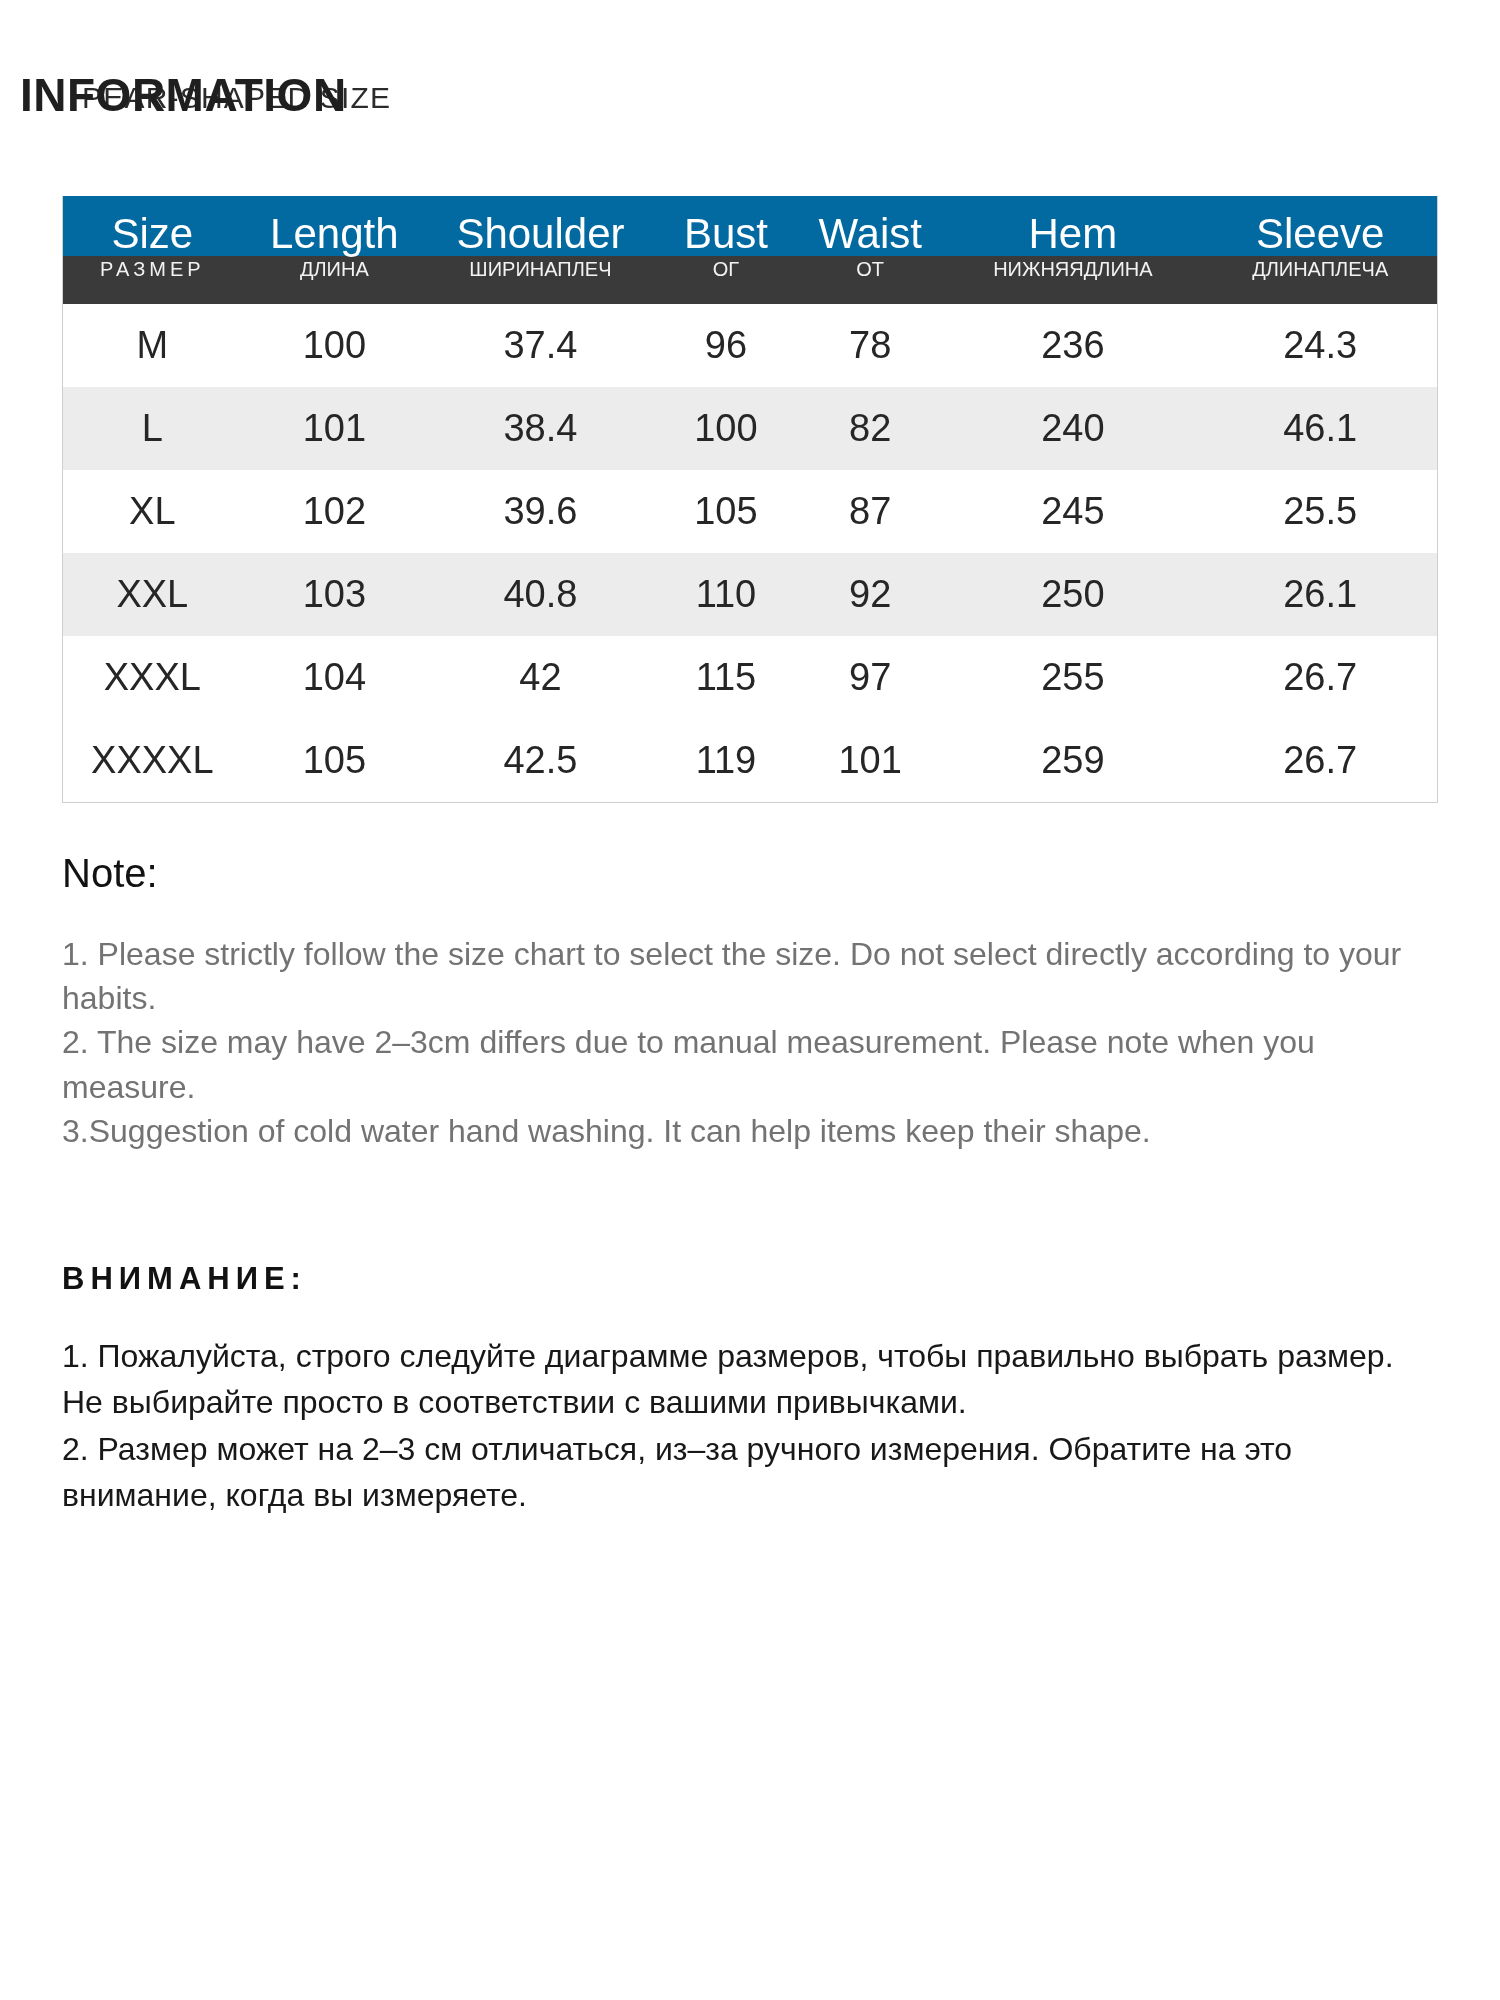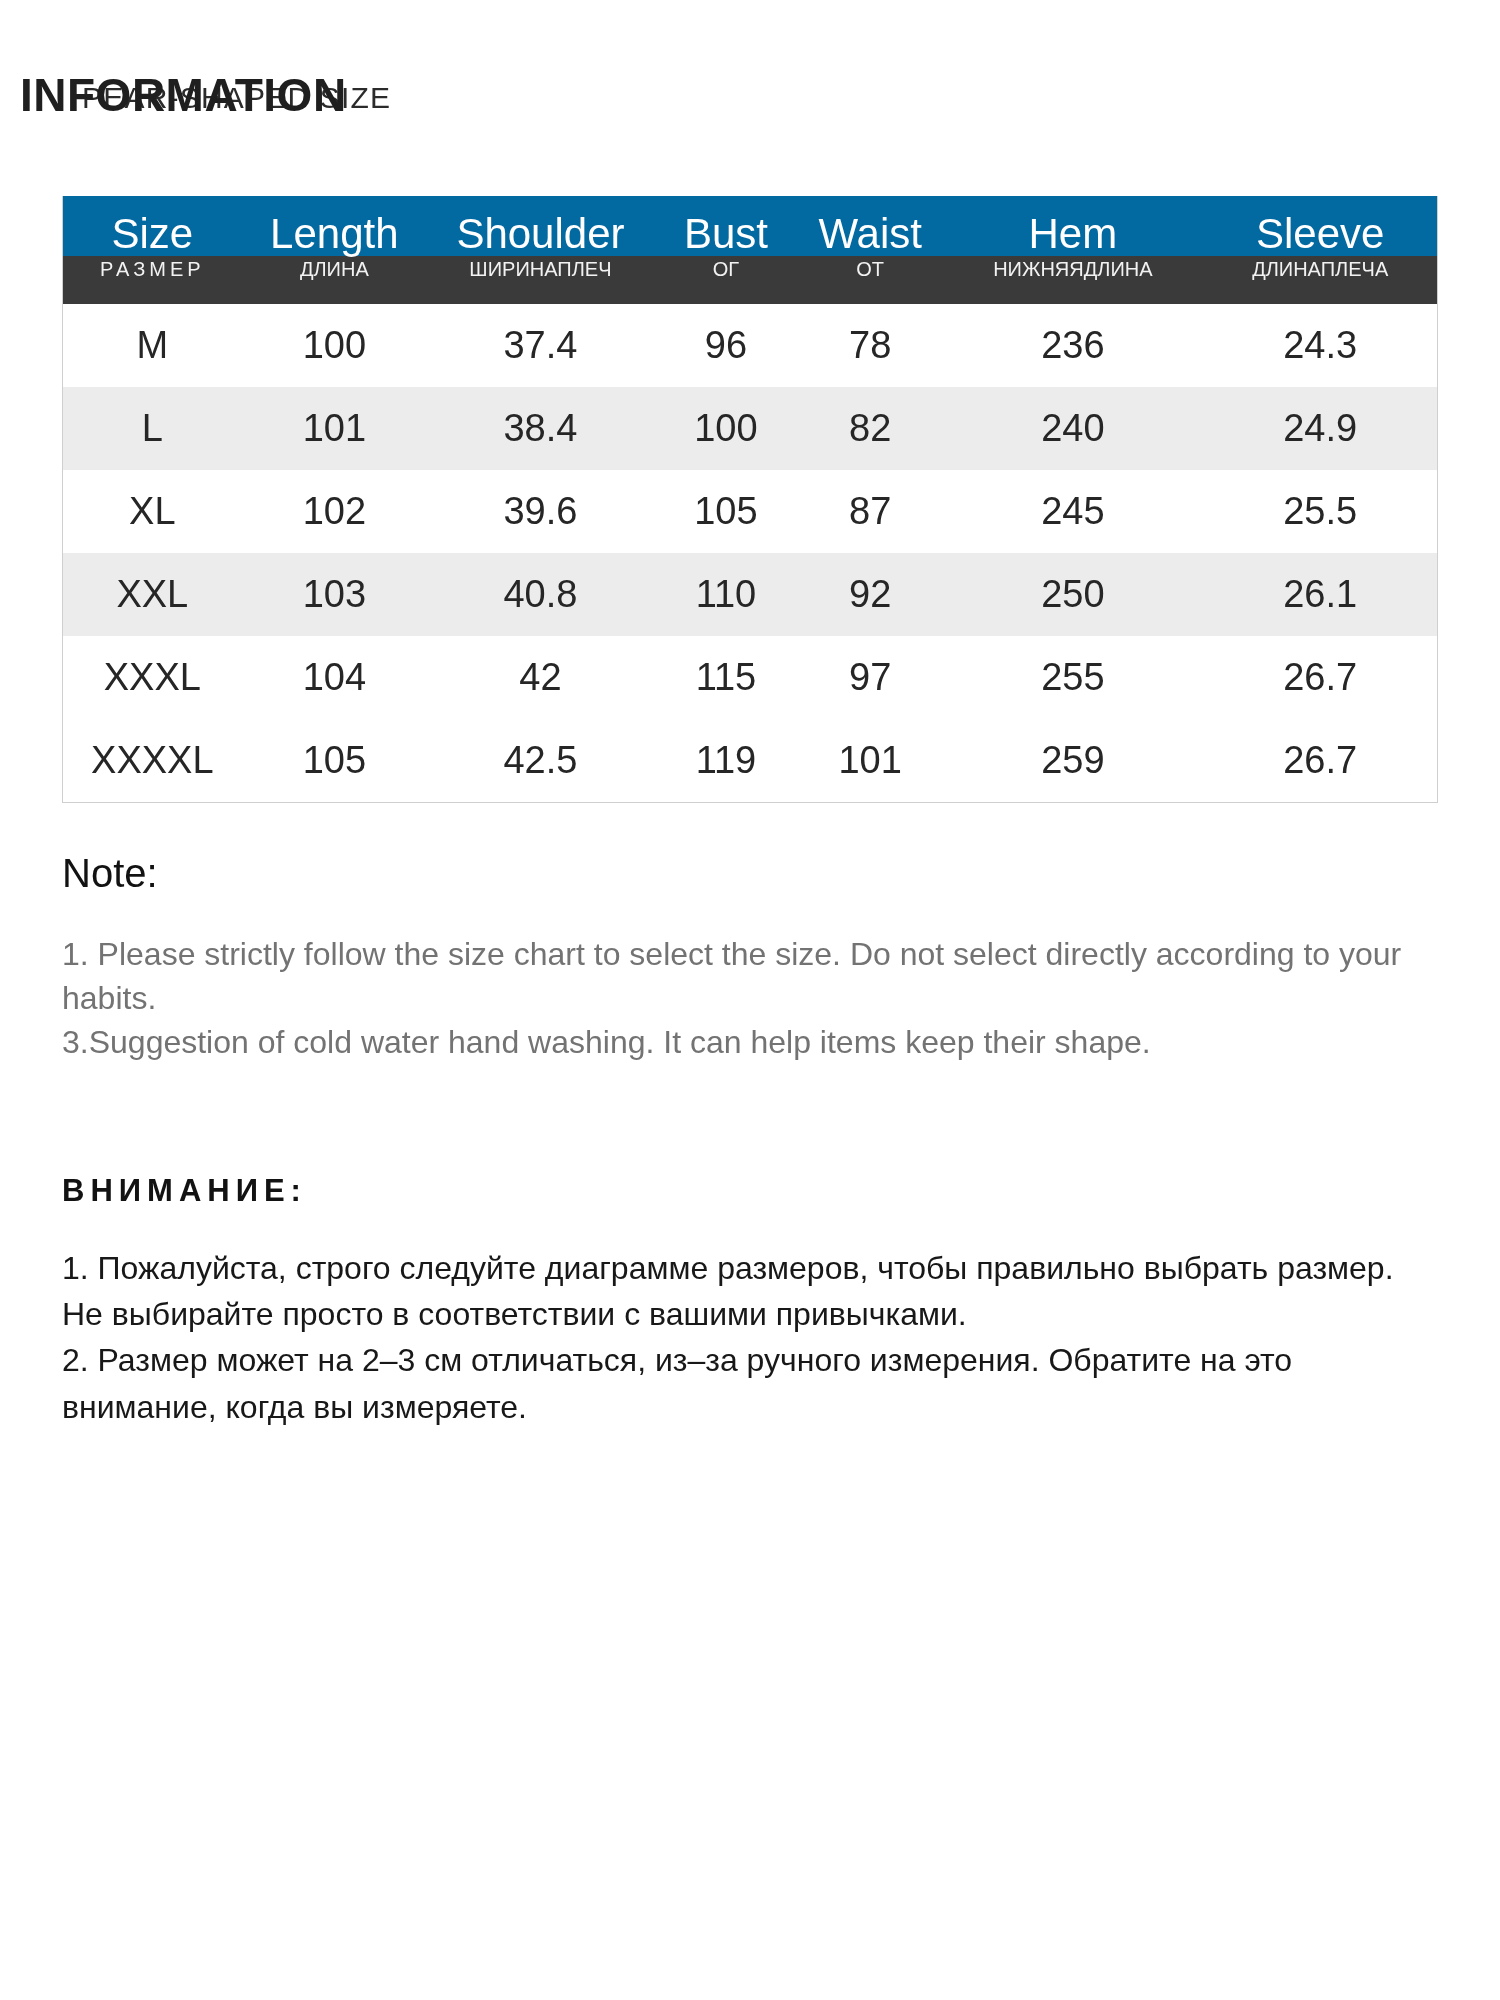--- a/index.html
+++ b/index.html
@@ -210,21 +210,21 @@
           <td>236</td>
           <td>24.3</td>
         </tr>
         <tr class="row-alt">
           <td>L</td>
           <td>101</td>
           <td>38.4</td>
           <td>100</td>
           <td>82</td>
           <td>240</td>
-          <td>24.9</td>
+          <td>46.1</td>
         </tr>
         <tr class="row-plain">
           <td>XL</td>
           <td>102</td>
           <td>39.6</td>
           <td>105</td>
           <td>87</td>
           <td>245</td>
           <td>25.5</td>
         </tr>
@@ -256,20 +256,21 @@
           <td>26.7</td>
         </tr>
       </tbody>
     </table>
   </div>
 
   <div class="notes-block">
     <div class="note-heading">Note:</div>
     <div class="note-body">
       <p>1. Please strictly follow the size chart  to select the size. Do not select directly according to your habits.</p>
+      <p>2. The size may have 2–3cm differs due to manual measurement. Please note when you measure.</p>
       <p>3.Suggestion of cold water hand washing. It can help items keep their shape.</p>
     </div>
   </div>
 
   <div class="attention-block">
     <div class="note-heading spaced">ВНИМАНИЕ:</div>
     <div class="attention-body">
       <p>1. Пожалуйста, строго следуйте диаграмме размеров, чтобы правильно выбрать размер. Не выбирайте просто в соответствии с вашими привычками.</p>
       <p>2. Размер может на 2–3 см отличаться, из–за ручного измерения. Обратите на это внимание, когда вы измеряете.</p>
     </div>

